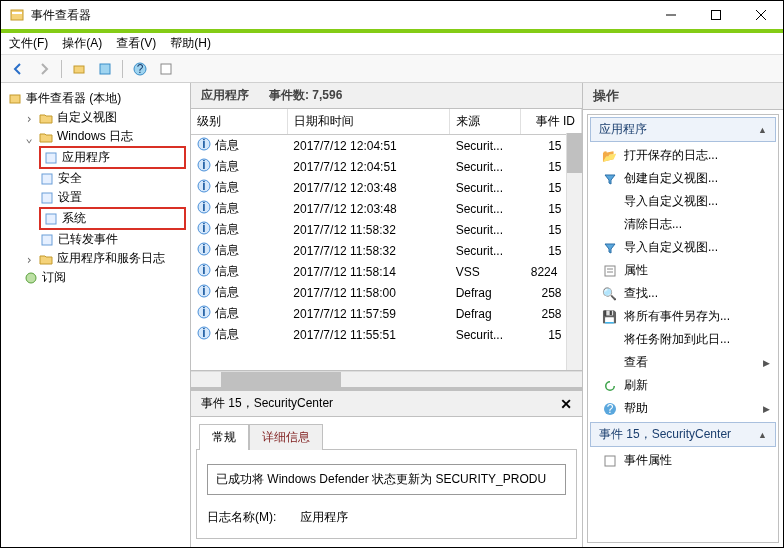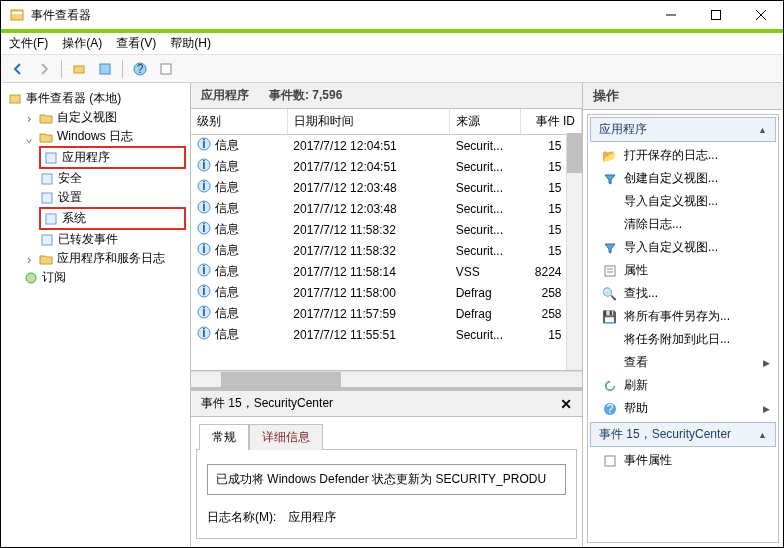--- a/index.html
+++ b/index.html
@@ -40,21 +40,21 @@
 .scroll-hthumb { background: #c0c0c0; height: 100%; width: 120px; margin-left:30px;}
 
 .detail-pane { height: 160px; border-top: 4px solid #c0c0c0; display: flex; flex-direction: column; }
 .detail-title { background: #f0f0f0; padding: 4px 10px; display: flex; justify-content: space-between; align-items: center; border-bottom: 1px solid #c0c0c0; }
 .detail-close { font-weight: bold; font-size: 14px; cursor: pointer; }
 .tabs { display: flex; padding: 6px 8px 0; gap: 0; }
 .tab { padding: 4px 12px; border: 1px solid #c0c0c0; border-bottom: none; background: #fff; position: relative; top: 1px; }
 .tab.inactive { background: #f0f0f0; color: #7f1d1d;}
 .detail-body { flex: 1; border: 1px solid #c0c0c0; margin: 0 5px 8px; padding: 14px 10px; overflow: auto; }
 .detail-body .msgbox { border: 1px solid #999; padding: 6px 8px; margin-bottom: 14px; }
-.loglabel { display: flex; gap: 12px; }
+.loglabel { display: flex; gap: 24px; }
 
 .actions-pane { width: 200px; display: flex; flex-direction: column; }
 .actions-hdr { background: #f0f0f0; padding: 4px 10px; border-bottom: 1px solid #c0c0c0; font-size: 13px; font-weight: 600; color: #444; }
 .actions-list { flex: 1; border: 1px solid #c0c0c0; margin: 4px; overflow: auto; }
 .section-hdr { background: #eef3fa; border: 1px solid #a9c0de; padding: 3px 8px; display: flex; justify-content: space-between; align-items: center; margin: 2px; color: #1a3e6e; }
 .action-item { display: flex; align-items: center; gap: 6px; padding: 3px 8px 3px 14px; cursor: pointer; }
 .aicon { width: 16px; height: 16px; display: inline-flex; align-items: center; justify-content: center; }
 .chev { font-size: 9px; color: #555; }
 </style>
 </head>
@@ -356,21 +356,21 @@
                 <div class="level-cell">
                   <span><svg width="14" height="14">
                       <circle cx="7" cy="7" r="6" fill="#d6e8fb" stroke="#4a90d9"></circle>
                       <text x="7" y="11" text-anchor="middle" font-size="10" fill="#1a5aa0" font-family="serif" font-weight="bold">i</text>
                     </svg></span>
                   <span>信息</span>
                 </div>
               </td>
               <td>2017/7/12 11:58:14</td>
               <td>VSS</td>
-              <td style="text-align:right;padding-right:20px">8224</td>
+              <td style="text-align:center;padding-right:20px">8224</td>
             </tr>
             <tr>
               <td>
                 <div class="level-cell">
                   <span><svg width="14" height="14">
                       <circle cx="7" cy="7" r="6" fill="#d6e8fb" stroke="#4a90d9"></circle>
                       <text x="7" y="11" text-anchor="middle" font-size="10" fill="#1a5aa0" font-family="serif" font-weight="bold">i</text>
                     </svg></span>
                   <span>信息</span>
                 </div>

